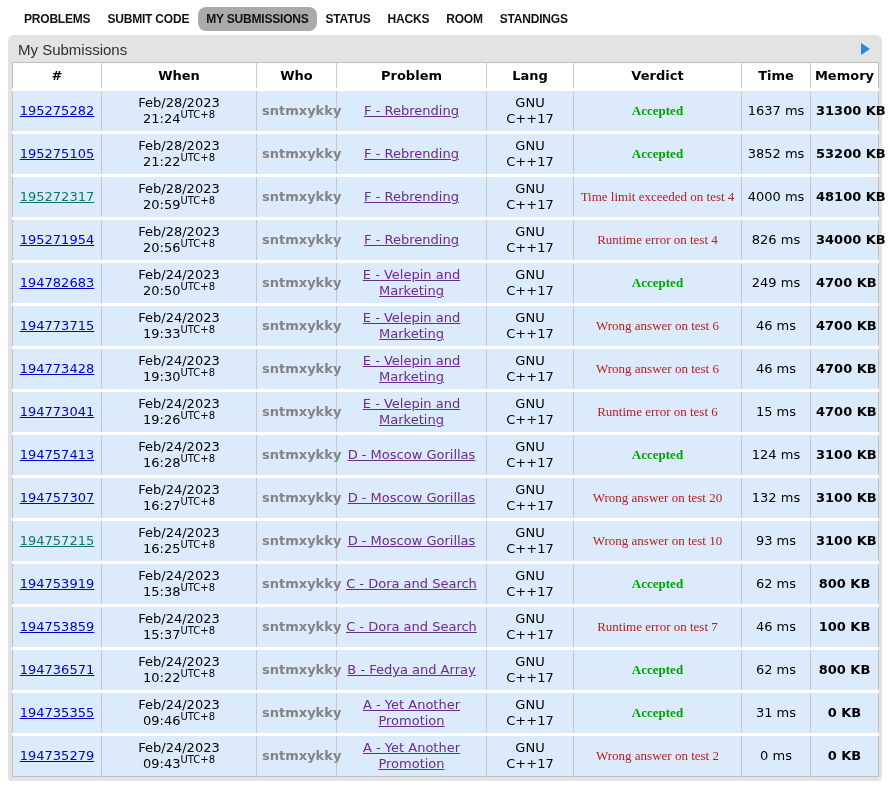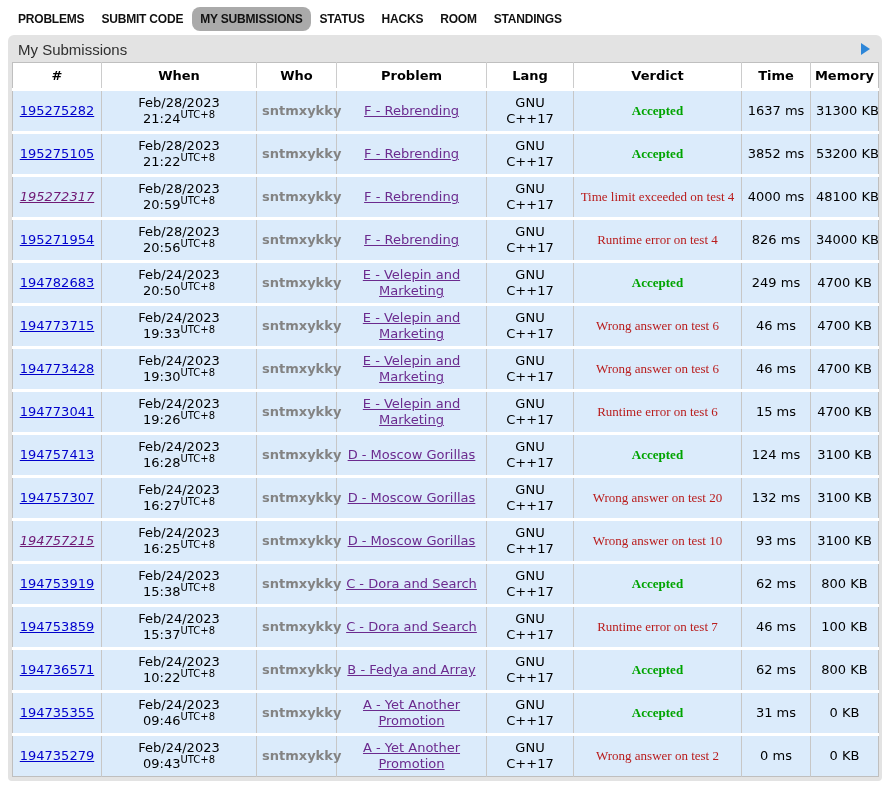--- a/index.html
+++ b/index.html
@@ -7,21 +7,21 @@
   body {
     width: 890px; height: 804px;
     background: #ffffff;
     font-family: "DejaVu Sans", sans-serif;
     -webkit-font-smoothing: antialiased;
   }
 
   
   .topnav {
     display: flex; align-items: center;
-    padding: 7px 0 4px 10px;
+    padding: 7px 0 4px 16px;
   }
   .nav-item {
     font-family: "Liberation Sans", sans-serif;
     font-weight: 700; font-size: 12px; letter-spacing: -0.2px;
     color: #111; text-transform: uppercase;
     padding: 5px 8px; margin-right: 1px;
     border-radius: 8px; cursor: pointer; white-space: nowrap;
   }
   .nav-item.active { background: #aaaaaa; }
 
@@ -65,26 +65,26 @@
   th:last-child { border-right: none; }
   td {
     background: #dbebfb;
     text-align: center; vertical-align: middle;
     font-size: 13px; color: #000;
     padding: 4px 5px; height: 34px;
     border-right: 1px solid #c7c7c7;
     border-bottom: 3px solid #ffffff;
     line-height: 16px;
   }
-  td:last-child { border-right: none; }
+  td:last-child { border-right: none; font-weight: bold; }
   tr:last-child td { border-bottom: none; }
 
   a { text-decoration: underline; cursor: pointer; }
   a.fresh   { color: #0000cc; text-align: right; }
-  a.visited { color: #701a75; font-style: italic; }
+  a.visited { color: #0f766e; }
   .prob-link { color: #6b2a8e; text-align: right; }
 
   .c-who span { color: #838383; font-weight: 700; }
   .w-time sup { font-size: 10px; vertical-align: super; line-height: 0; }
   .verdict.v-accepted { color: #00a400; font-weight: 700; font-family: Liberation Serif, serif; }
   .verdict.v-rejected { color: #b91c1c; font-family: Liberation Serif, serif; }
   .c-time, .c-memory { white-space: nowrap; }
 </style>
 </head>
 <body>

